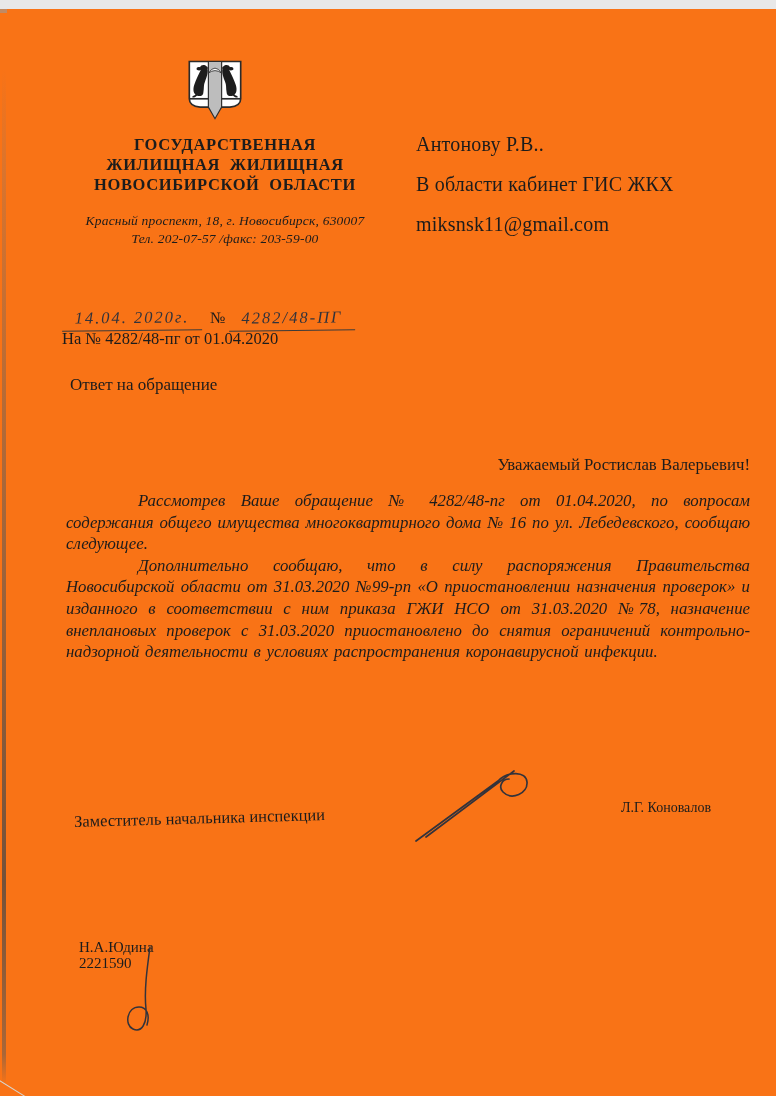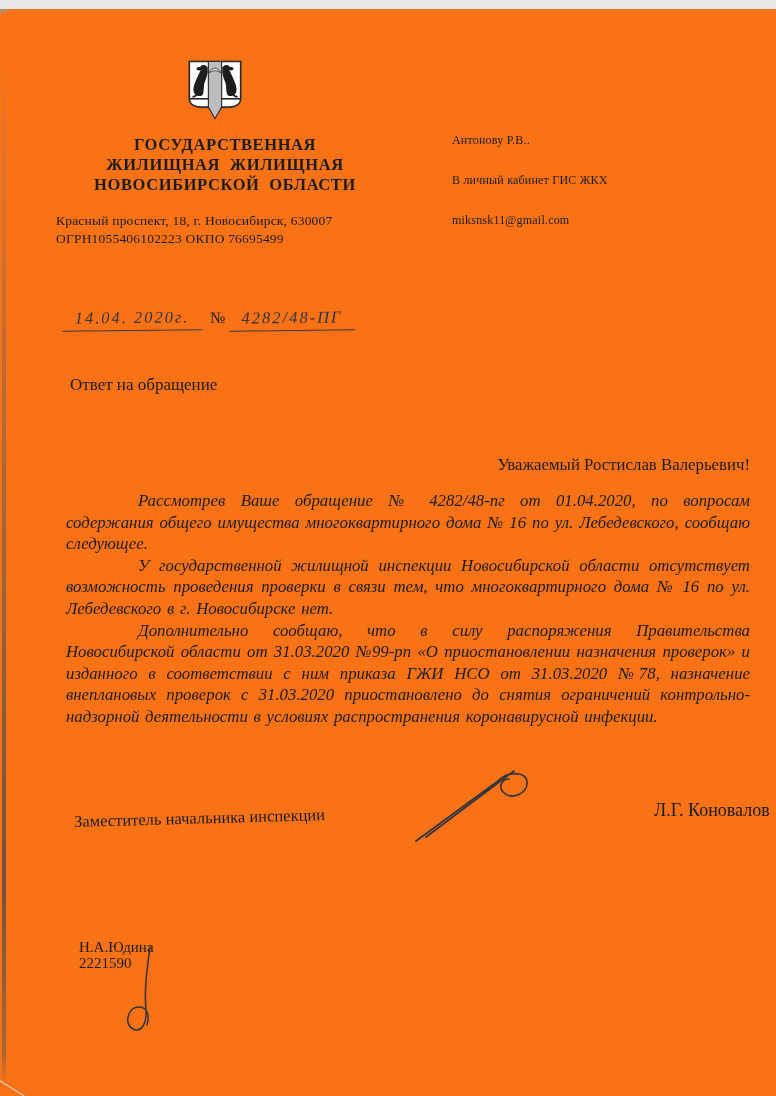--- a/index.html
+++ b/index.html
@@ -33,22 +33,23 @@
   
   .coat { left: 186px; top: 44px; width: 58px; height: 75px; }
   .org-title {
     left: 56px; top: 126px; width: 338px;
     text-align: center; font-weight: bold;
     font-size: 16.5px; line-height: 20px;
     letter-spacing: .6px; word-spacing: 5px;
   }
   .contact {
     left: 56px; top: 203px; width: 338px;
-    font-size: 13.5px; line-height: 17.5px;
+    text-align: center; font-size: 13.5px; line-height: 17.5px;
     letter-spacing: .2px;
+    font-style: italic;
   }
   .contact .email-line { text-decoration: underline; }
 
   
   .refline { left: 62px; top: 296px; width: 320px; height: 26px; white-space: nowrap; }
   .hw {
     font-style: italic;
     color: #33333b;
     letter-spacing: 2px;
     font-size: 16.5px;
@@ -59,39 +60,39 @@
     text-align: center; height: 24px; line-height: 24px;
     transform: rotate(-0.6deg);
   }
   .slot-date { width: 140px; }
   .slot-no   { width: 126px; }
   .numero { font-size: 16px; font-style: normal; color:#1c1c1c; padding: 0 4px 0 8px; vertical-align: bottom; line-height: 26px;}
   .replyto { left: 62px; top: 320px; font-size: 16.5px; }
   .subject { left: 70px; top: 366px; font-size: 17px; }
 
   
-  .addr-line { left: 452px; font-size: 12px; letter-spacing: .2px; }
+  .addr-line { left: 416px; font-size: 20px; letter-spacing: .2px; }
 
   
   .salutation {
     left: 66px; top: 446px; width: 684px;
     text-align: right; padding-left: 72px; box-sizing: border-box;
     font-size: 16.8px;
   }
   .body-text {
     left: 66px; top: 481px; width: 684px;
     font-size: 16.8px; line-height: 21.6px;
     text-align: justify; word-spacing: 1.5px;
   }
   .body-text p { margin: 0; text-indent: 72px; font-style: italic; }
 
   
   .sign-title { left: 74px; top: 803px; font-size: 16.5px; transform: rotate(-1.6deg); transform-origin: left center; }
   .sign-scribble { left: 410px; top: 758px; width: 148px; height: 80px; }
-  .sign-name { left: 654px; top: 791px; font-size: 18px; }
+  .sign-name { left: 621px; top: 791px; font-size: 14px; }
 
   
   .executor { left: 79px; top: 930px; font-size: 15px; line-height: 16px; }
   .exec-scribble { left: 114px; top: 936px; width: 52px; height: 94px; }
 
   svg { display: block; width: 100%; height: 100%; }
 </style>
 </head>
 <body>
 
@@ -120,38 +121,38 @@
   </div>
 
   <div class="abs org-title">
     <div>ГОСУДАРСТВЕННАЯ</div>
     <div>ЖИЛИЩНАЯ ЖИЛИЩНАЯ</div>
     <div>НОВОСИБИРСКОЙ ОБЛАСТИ</div>
   </div>
 
   <div class="abs contact">
     <div>Красный проспект, 18, г. Новосибирск, 630007</div>
-    <div>ОГРН1055406102223 ОКПО 76695499</div>
+    <div>Тел. 202-07-57 /факс: 203-59-00</div>
   </div>
 
   <div class="abs refline">
     <span class="hw-slot slot-date"><span class="hw">14.04. 2020г.</span></span><span class="numero">№</span><span class="hw-slot slot-no"><span class="hw">4282/48-ПГ</span></span>
   </div>
 
+  <div class="abs replyto">На № 4282/48-пг от 01.04.2020</div>
   <div class="abs subject">Ответ на обращение</div>
 
   <div class="abs addr-line" style="top:124px;">Антонову Р.В..</div>
-  <div class="abs addr-line" style="top:164px;">В личный кабинет ГИС ЖКХ</div>
+  <div class="abs addr-line" style="top:164px;">В области кабинет ГИС ЖКХ</div>
   <div class="abs addr-line" style="top:204px;">miksnsk11@gmail.com</div>
 
   <div class="abs salutation">Уважаемый Ростислав Валерьевич!</div>
 
   <div class="abs body-text">
     <p>Рассмотрев Ваше обращение № 4282/48-пг от 01.04.2020, по вопросам содержания общего имущества многоквартирного дома № 16 по ул. Лебедевского, сообщаю следующее.</p>
-    <p>У государственной жилищной инспекции Новосибирской области отсутствует возможность проведения проверки в связи тем, что многоквартирного дома № 16 по ул. Лебедевского в г. Новосибирске нет.</p>
     <p>Дополнительно сообщаю, что в силу распоряжения Правительства Новосибирской области от 31.03.2020 №99-рп «О приостановлении назначения проверок» и изданного в соответствии с ним приказа ГЖИ НСО от 31.03.2020 №78, назначение внеплановых проверок с 31.03.2020 приостановлено до снятия ограничений контрольно- надзорной деятельности в условиях распространения коронавирусной инфекции.</p>
   </div>
 
   <div class="abs sign-title">Заместитель начальника инспекции</div>
   <div class="abs sign-scribble">
     <svg viewBox="0 0 148 80" xmlns="http://www.w3.org/2000/svg">
       <path d="M104,4 L16,70 M6,74 L88,14 C98,4 116,4 117,15 C118,26 102,34 93,25 C88,20 92,12 99,12" fill="none" stroke="#33333b" stroke-width="1.7" stroke-linecap="round"></path>
     </svg>
   </div>
   <div class="abs sign-name">Л.Г. Коновалов</div>

